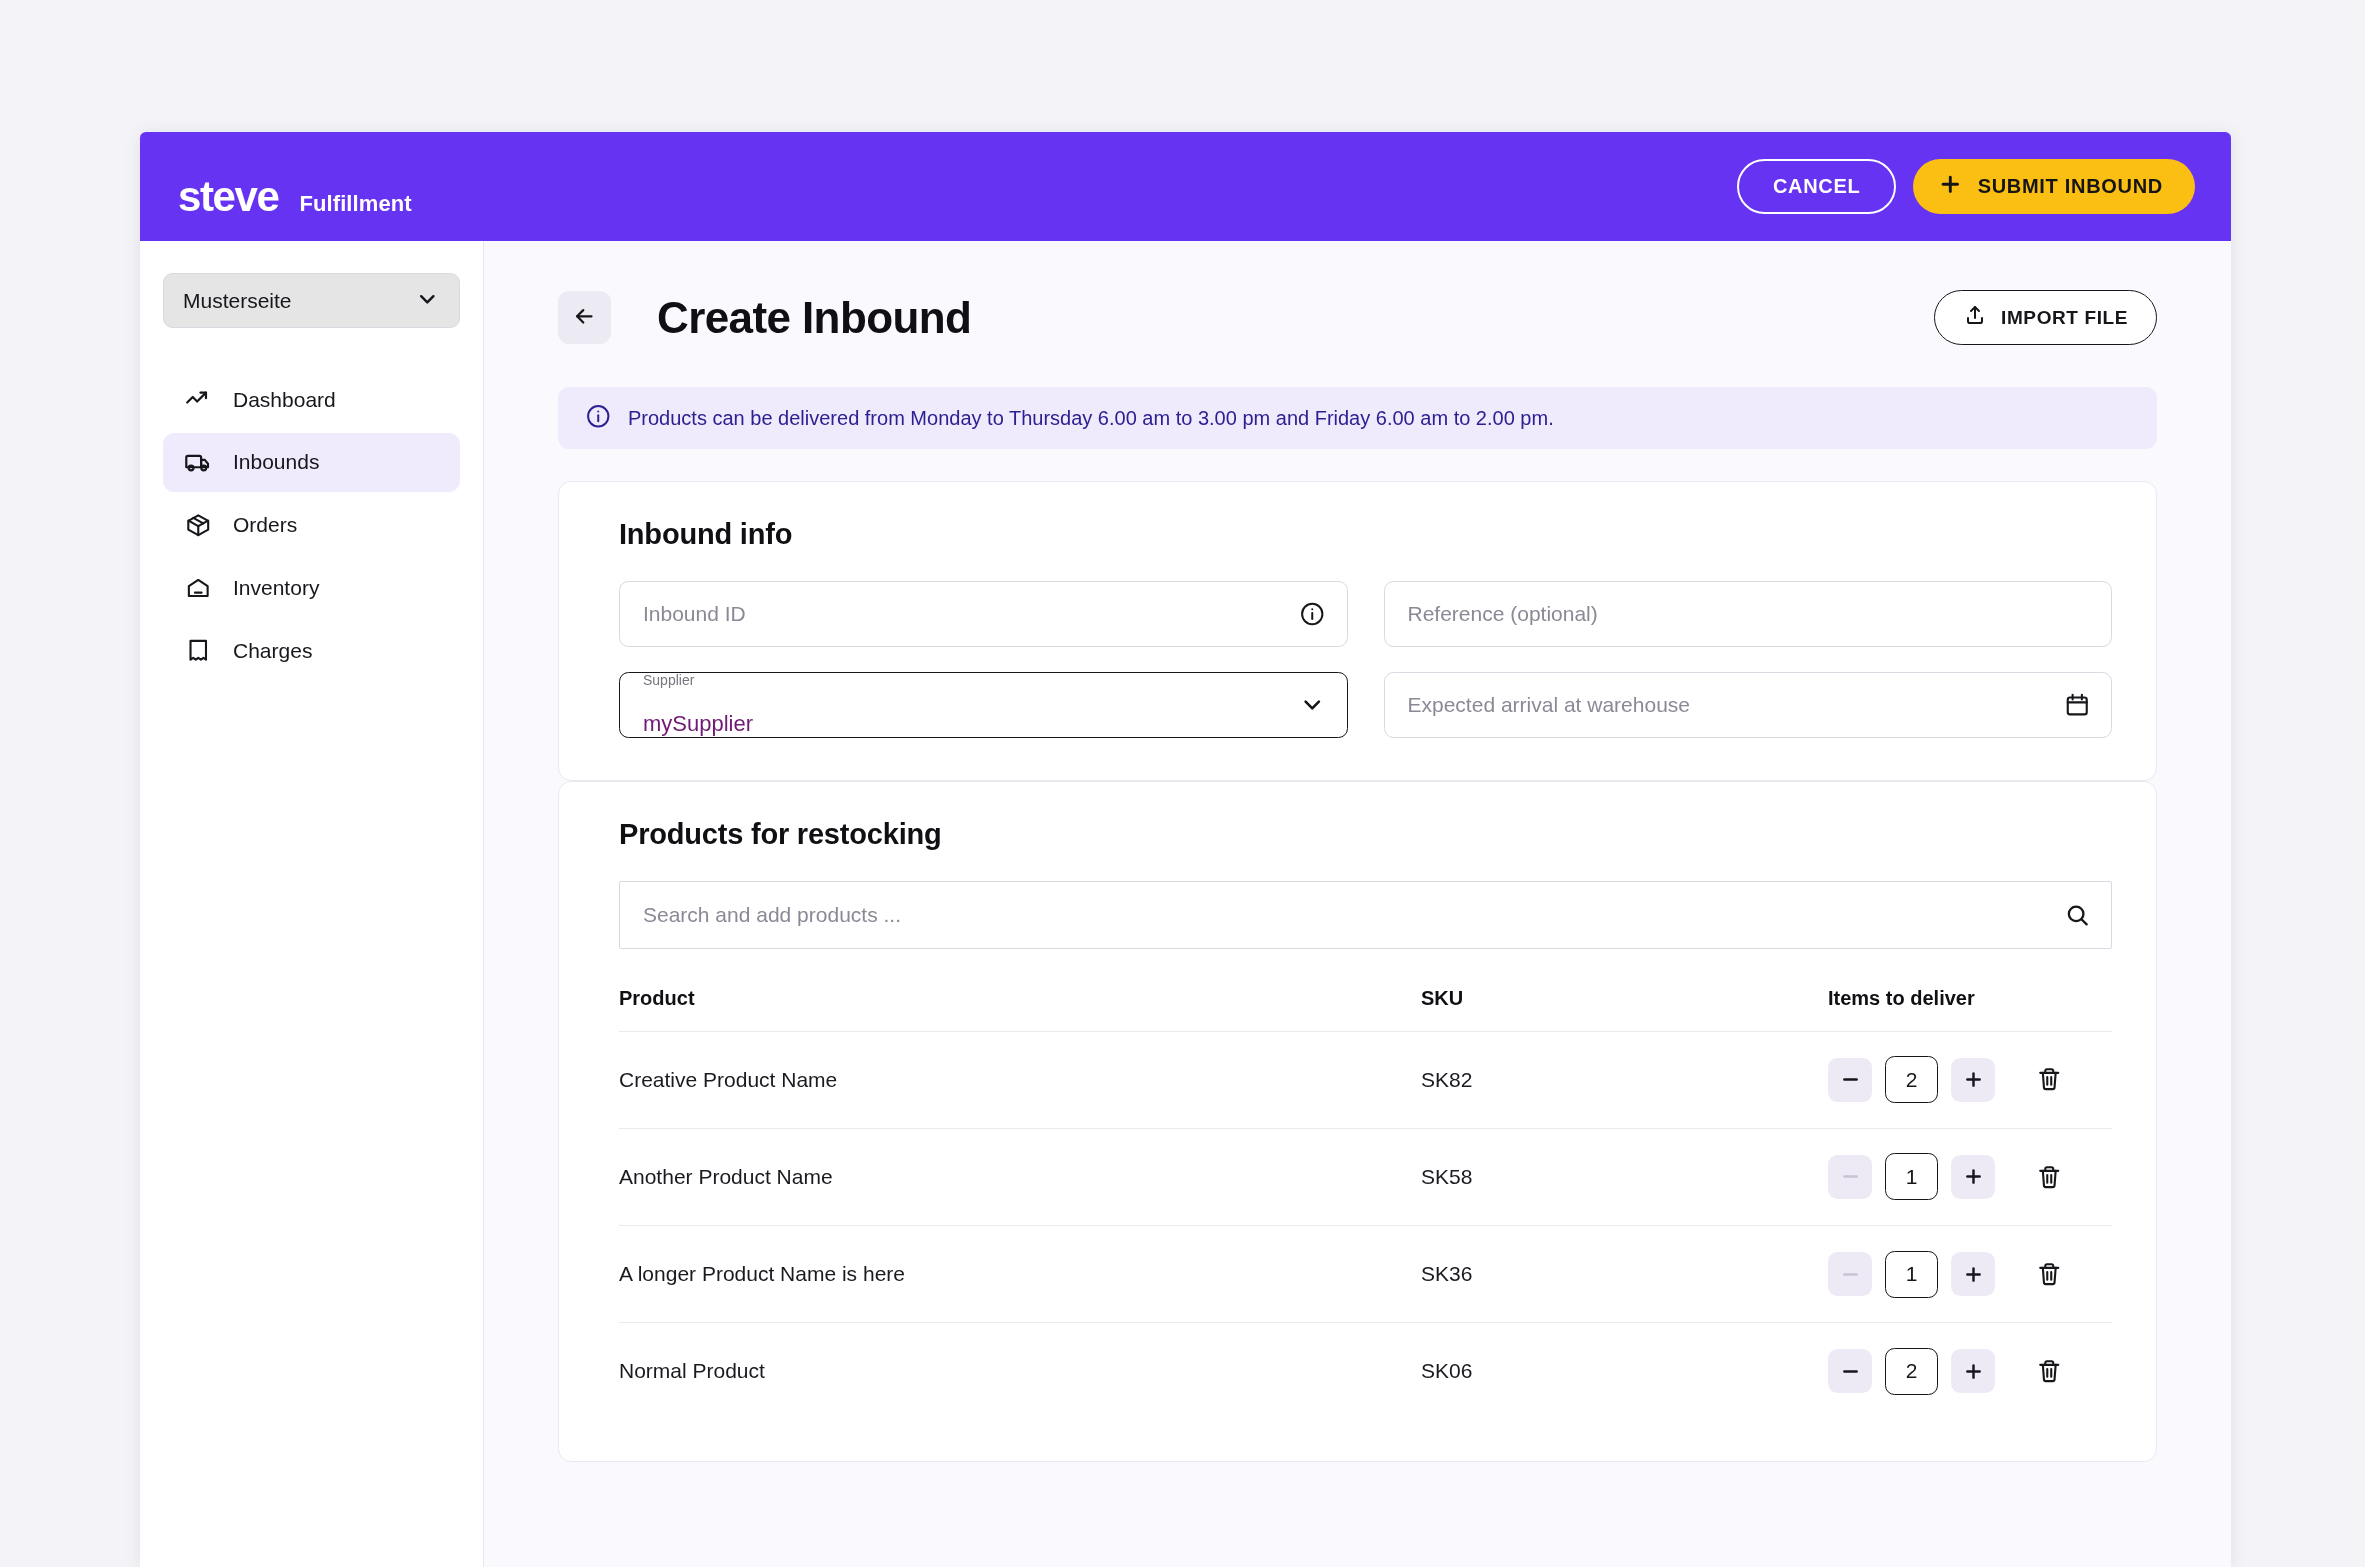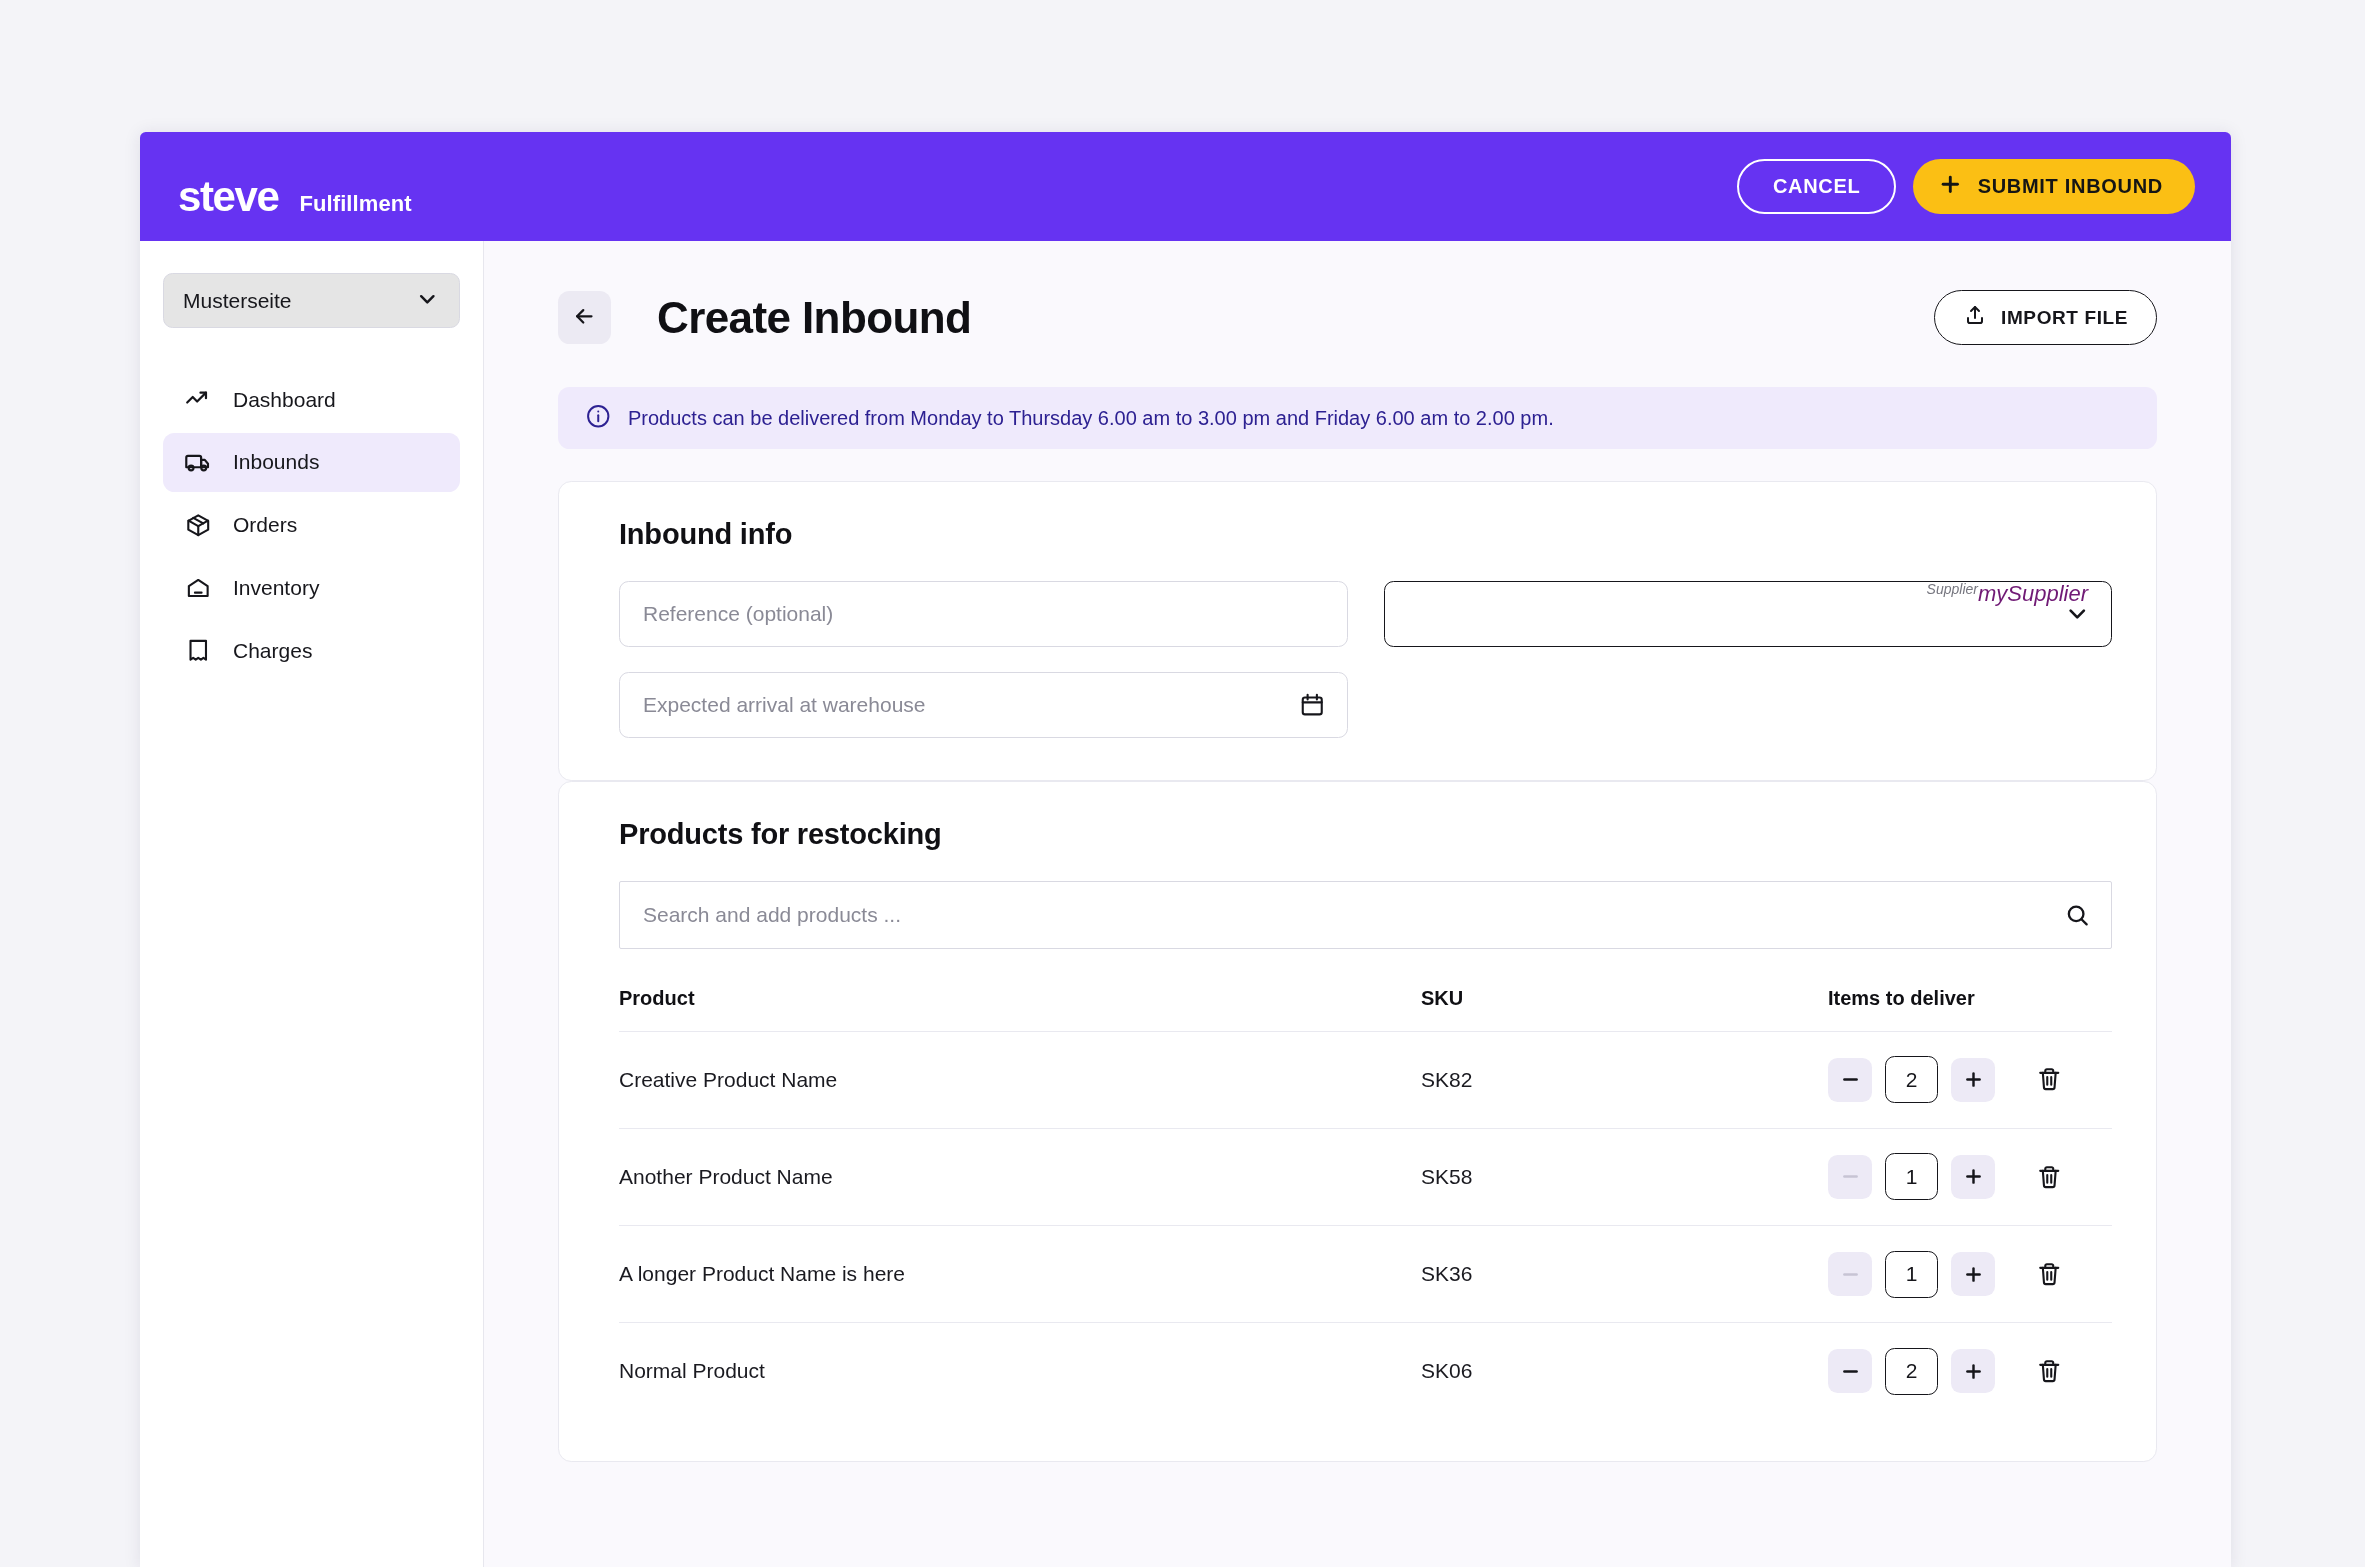--- a/index.html
+++ b/index.html
@@ -216,21 +216,21 @@
   .field {
     position: relative;
     height: 66px;
     border: 1.4px solid #d9d9e2;
     border-radius: 9.5px;
     background: #fff;
     display: flex;
     align-items: center;
     padding: 0 23px;
   }
-  .field.filled { border: 1.9px solid #16161b; flex-direction: row; align-items: flex-start; justify-content: flex-end; font-style: italic; }
+  .field.filled { border: 1.9px solid #16161b; flex-direction: column; align-items: flex-start; justify-content: space-between; }
   .field-placeholder { font-size: 21px; color: #8a8a96; }
   .field-minilabel { font-size: 14px; color: #76767f; line-height: 1.1; margin-bottom: 1.9px; }
   .field-value { font-size: 22px; color: #701a75; line-height: 1.1; }
   .field-icon {
     position: absolute;
     right: 21px;
     top: 50%;
     transform: translateY(-50%);
     display: flex; align-items: center; justify-content: center;
     cursor: pointer;
@@ -424,20 +424,30 @@
             </svg>
           </span>
           <span class="banner-text">Products can be delivered from Monday to Thursday 6.00 am to 3.00 pm and Friday 6.00 am to 2.00 pm.</span>
         </div>
 
         <div class="card">
           <div class="card-inner">
             <div class="card-title">Inbound info</div>
             <div class="form-grid">
 
+              <div class="field">
+                <span class="field-placeholder">Inbound ID</span>
+                <span class="field-icon">
+                  <svg width="26.5" height="26.5" viewBox="0 0 24 24" fill="none" stroke="#16161b" stroke-width="1.8" stroke-linecap="round">
+                    <circle cx="12" cy="12" r="9.2"></circle>
+                      <line x1="12" y1="11" x2="12" y2="16.5"></line>
+                      <circle cx="12" cy="7.6" r="0.9" fill="#16161b" stroke="none"></circle>
+                  </svg>
+                </span>
+              </div>
 
               <div class="field">
                 <span class="field-placeholder">Reference (optional)</span>
               </div>
 
               <div class="field filled">
                 <span class="field-minilabel">Supplier</span>
                 <span class="field-value">mySupplier</span>
                 <span class="field-icon">
                   <svg width="26.5" height="26.5" viewBox="0 0 24 24" fill="none" stroke="#16161b" stroke-width="2.4" stroke-linecap="round" stroke-linejoin="round">

